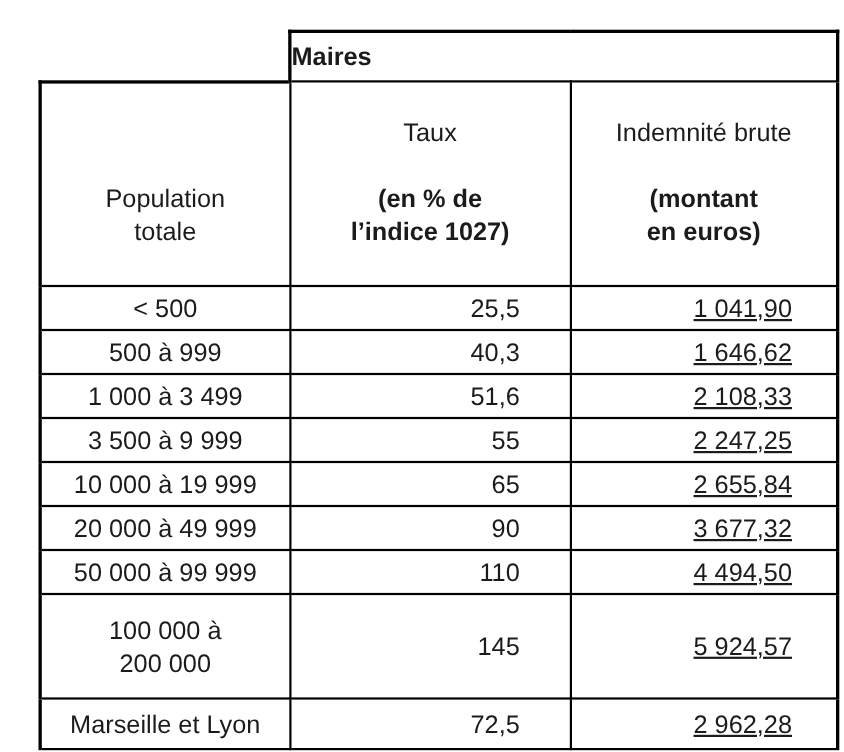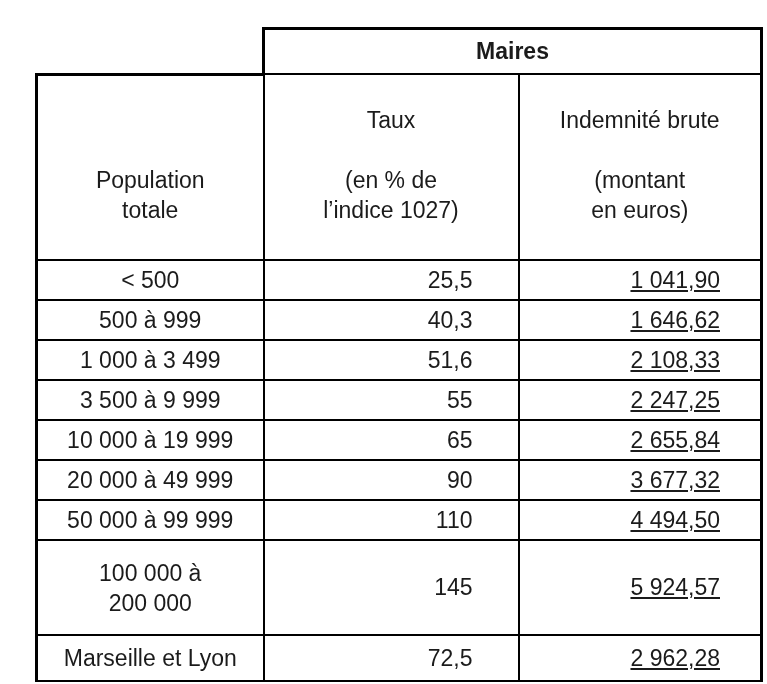--- a/index.html
+++ b/index.html
@@ -37,35 +37,34 @@
   td.spacer {
     border: none;
     background: transparent;
   }
   .bl3 { border-left-width: 3px; }
   .br3 { border-right-width: 3px; }
   .bt3 { border-top-width: 3px; }
 
   td.group-header {
     height: 43px;
-    text-align: center;
     vertical-align: middle;
     font-weight: bold;
     font-size: 23px;
     margin-top: 17px;
   }
   tr.header-row { height: 100px; }
   th.hdr {
     vertical-align: bottom;
     text-align: center;
     line-height: 30px;
     padding-bottom: 4px;
   }
   .hdr-title { font-weight: normal; }
-  .hdr-sub { font-weight: normal; }
+  .hdr-sub { font-weight: bold; }
 
   tr.data-row { height: 40px; }
   tr.row-tall { height: 95px; }
   tr.row-marseille { height: 46px; }
 
   td.col-pop {
     text-align: center;
     vertical-align: middle;
     line-height: 30px;
   }

